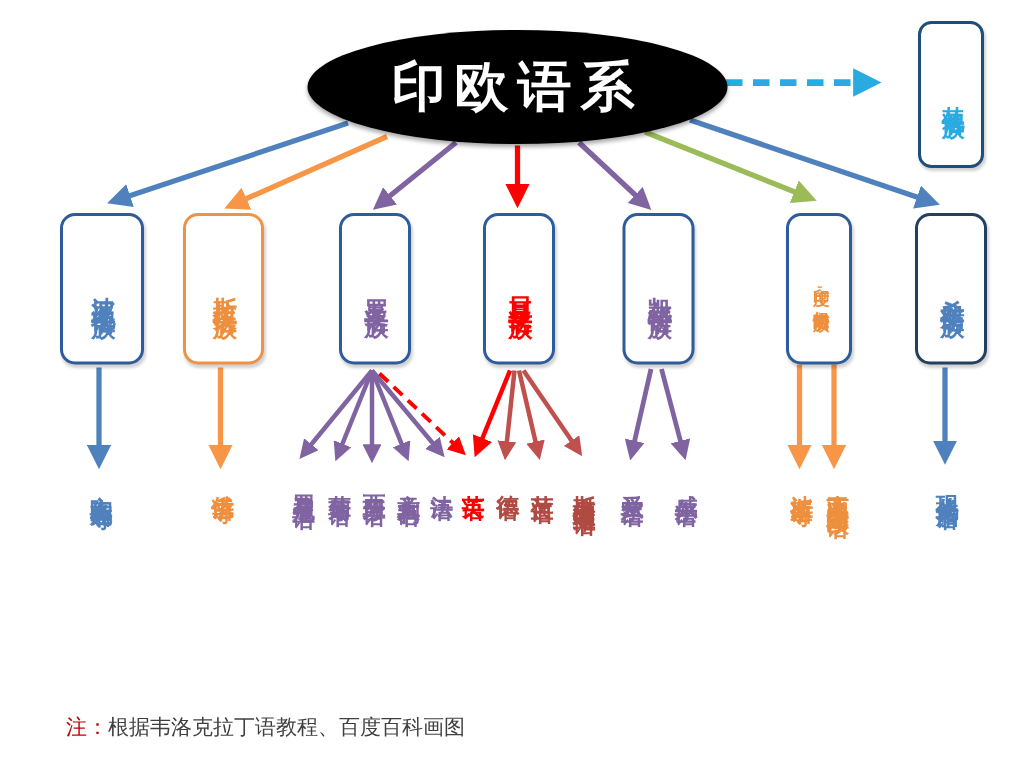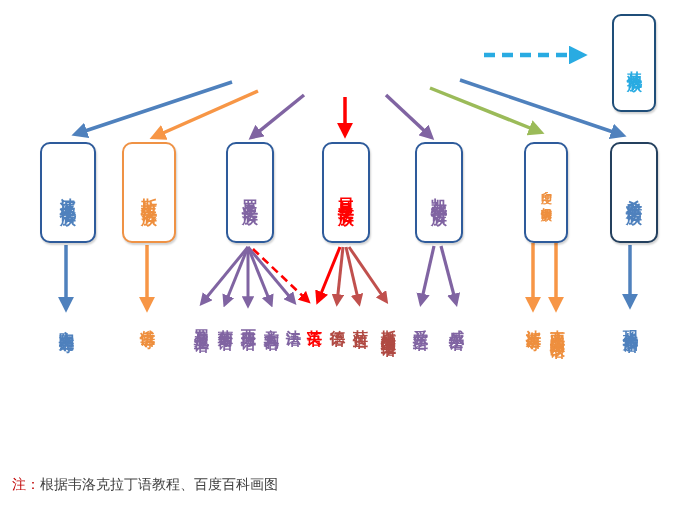--- a/index.html
+++ b/index.html
@@ -36,21 +36,21 @@
   .leaf{
     position:absolute;top:318px;transform:translateX(-50%);
     font-weight:bold;font-size:15px;letter-spacing:2px;line-height:1;white-space:nowrap;
   }
   .c-blue{color:#4f81bd;}
   .c-orange{color:#ee8f3e;}
   .c-purple{color:#8064a2;}
   .c-red{color:#ff0000;}
   .c-darkred{color:#b04a43;}
   
-  #note{position:absolute;left:12px;top:476px;font-size:14px;white-space:nowrap;}
+  #note{position:absolute;left:44px;top:476px;font-size:14px;white-space:nowrap;}
   #note .note-marker{color:#c00000;}
   #note .note-text{color:#3f3f3f;}
   #arrow-layer{position:absolute;left:0;top:0;}
 </style>
 </head>
 <body>
 
 <div id="stage">
 
   <svg id="arrow-layer" width="690" height="517" viewBox="0 0 690 517">
@@ -106,20 +106,23 @@
 
     <line x1="434" y1="246" x2="421" y2="303" stroke="#8064a2" stroke-width="3.2" marker-end="url(#m-purple)"></line>
     <line x1="441" y1="246" x2="456" y2="303" stroke="#8064a2" stroke-width="3.2" marker-end="url(#m-purple)"></line>
 
     <line x1="533" y1="243" x2="533" y2="308" stroke="#f79646" stroke-width="3.5" marker-end="url(#m-orange)"></line>
     <line x1="556" y1="243" x2="556" y2="308" stroke="#f79646" stroke-width="3.5" marker-end="url(#m-orange)"></line>
 
     <line x1="630" y1="245" x2="630" y2="305" stroke="#4f81bd" stroke-width="3.5" marker-end="url(#m-blue)"></line>
   </svg>
 
+  <div id="root-ellipse">
+    <span class="root-label">印欧语系</span>
+  </div>
 
   <div id="other-box">
     <span class="fam-label vtext">其他语族</span>
   </div>
 
   <div class="fam-box" style="left:40px;width:52px;">
     <span class="fam-label vtext c-blue">波罗地语族</span>
   </div>
   <div class="fam-box b-orange" style="left:122px;width:50px;">
     <span class="fam-label vtext c-orange">斯拉夫语族</span>

